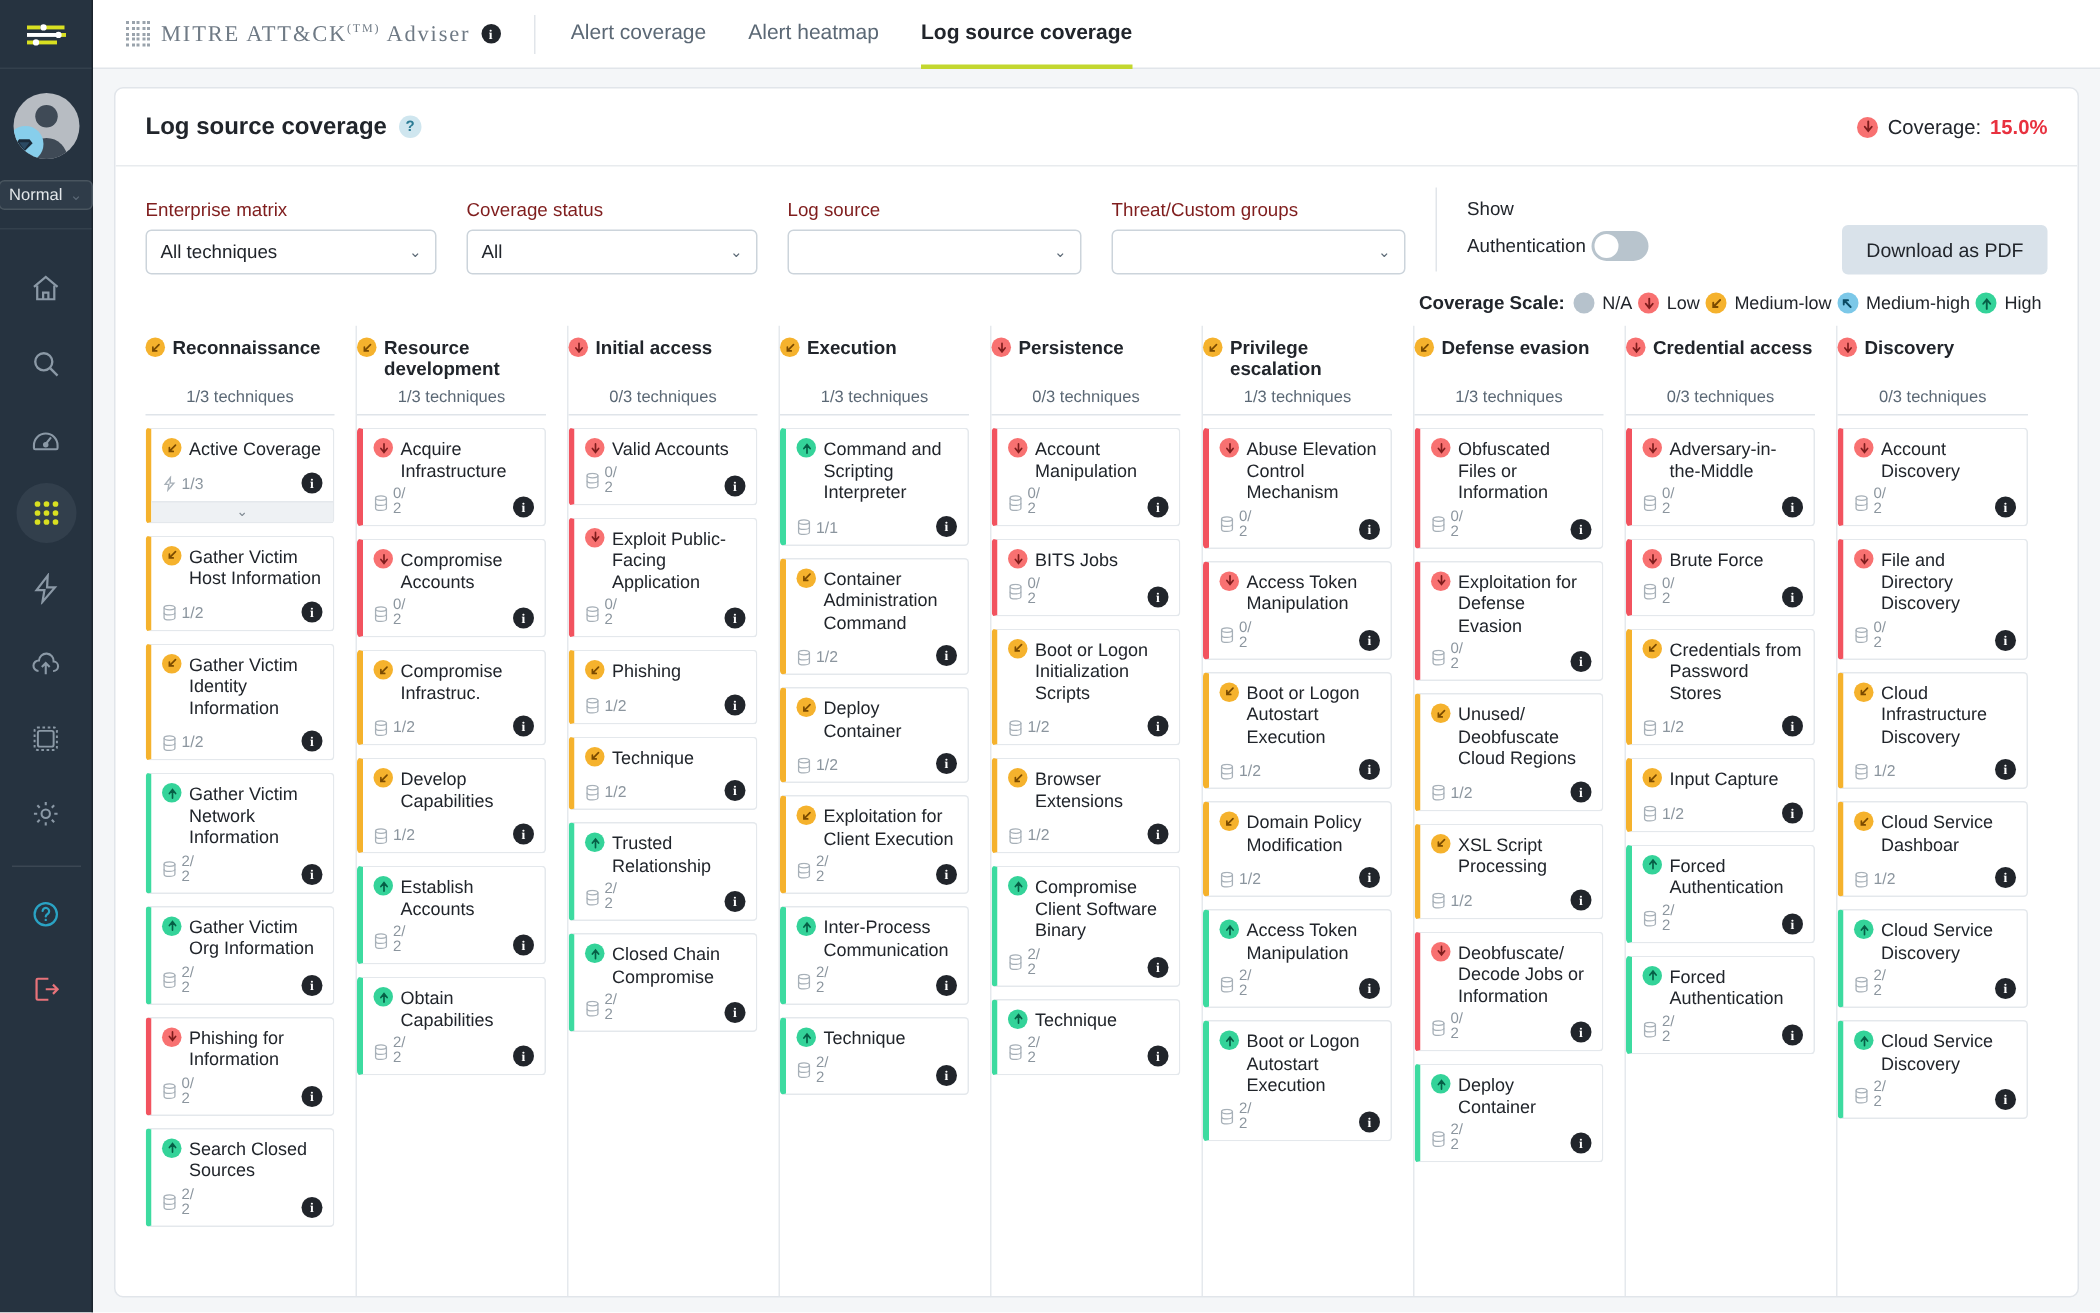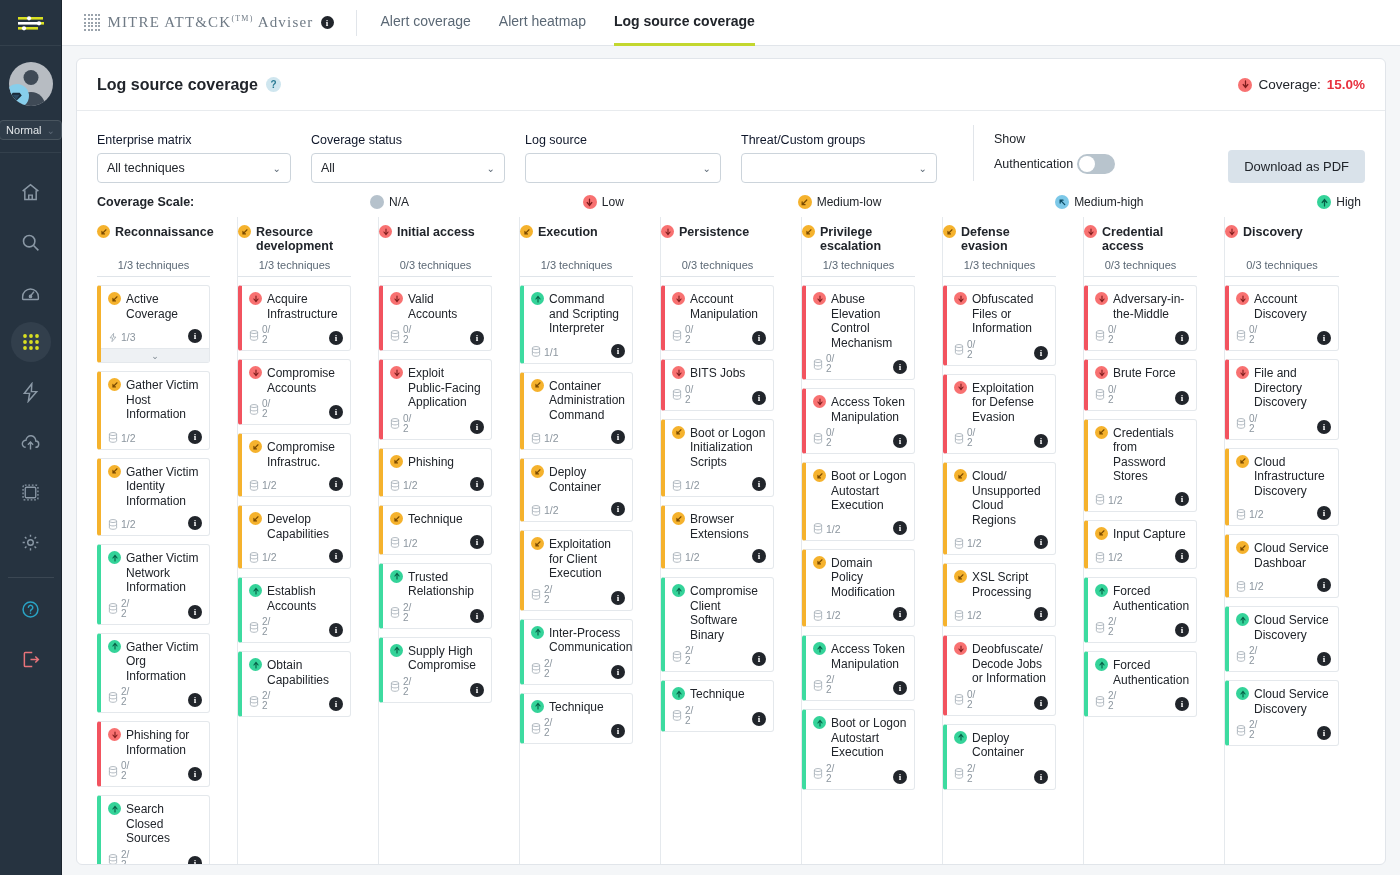--- a/index.html
+++ b/index.html
@@ -65,48 +65,48 @@
   .panel-head { height:52px; display:flex; align-items:center; justify-content:space-between;
                 padding:0 20px; border-bottom:1px solid #e8ebee; }
   .panel-title { font-size:16px; font-weight:bold; color:#21252b; display:flex; align-items:center; gap:8px;}
   .help-circ { width:15px; height:15px; border-radius:50%; background:#cfe6ef; color:#2a7b94;
                font-size:10px; display:inline-flex; align-items:center; justify-content:center; font-weight:bold;}
   .cov-right { display:flex; align-items:center; gap:6px; font-size:13.5px; color:#21252b; }
   .cov-val { color:#e8313f; font-weight:bold; }
 
   .filters { display:flex; align-items:flex-end; padding:14px 20px 10px 20px; gap:20px; }
   .field { display:flex; flex-direction:column; gap:6px; }
-  .field label { font-size:12.5px; color:#0f172a; }
+  .field label { font-size:12.5px; color:#7f1d1d; }
   .select { width:194px; height:30px; border:1px solid #ccd4db; border-radius:4px; background:#fff;
             display:flex; align-items:center; justify-content:space-between; padding:0 9px;
             font-size:12.5px; color:#21252b; }
   .select.w196 { width:196px; }
   .chev { color:#5b6875; font-size:10px; }
   .show-block { display:flex; flex-direction:column; gap:8px; border-left:1px solid #e1e5ea;
-                padding-left:20px; height:56px; justify-content:center; margin-bottom:2px;margin-left:16px;}
+                padding-left:20px; height:56px; justify-content:center; margin-bottom:2px;}
   .show-block .lbl { font-size:12.5px; }
   .toggle-row { display:flex; align-items:center; gap:4px; }
   .toggle { width:38px; height:20px; border-radius:10px; background:#b8c4cd; position:relative; }
   .toggle .knob { position:absolute; top:2px; left:2px; width:16px; height:16px; border-radius:50%; background:#fff;}
   .pdf-btn { margin-left:auto; background:#d9e2ea; border:none; border-radius:4px;
              padding:9px 16px; font-size:13px; color:#21252b; }
 
-  .scale-row { display:flex; align-items:center; justify-content:space-between; gap:14px;
+  .scale-row { display:flex; align-items:center; justify-content:flex-end; gap:4px;
                padding:2px 24px 8px 20px; font-size:12px; }
   .scale-lbl { font-weight:bold; font-size:12.5px; margin-right:2px; }
   .scale-item { display:flex; align-items:center; gap:5px; }
 
   
   .cdot { width:14px; height:14px; border-radius:50%; display:inline-flex;
           align-items:center; justify-content:center; flex:none; position:relative; }
   .cdot svg { display:block; }
 
   
   .matrix { flex:1; display:flex; padding:0 0 0 20px; overflow:hidden; border-top:0; }
-  .col { width:141px; min-width:141px; border-right:1px solid #e5e9ed; padding-right:17px;
+  .col { width:141px; min-width:141px; border-right:1px solid #e5e9ed; padding-right:4px;
          display:flex; flex-direction:column; }
   .col:last-child { border-right:none; }
   .col-inner { padding:8px 10px 0 0; display:flex; flex-direction:column; height:100%;}
   .col-head { min-height:52px; display:flex; flex-direction:column; }
   .col-title { display:flex; align-items:flex-start; gap:5px; font-size:12.5px; font-weight:bold;
                line-height:14px; color:#21252b; }
   .col-sub { font-size:11px; color:#5b6875; text-align:center; padding:3px 0 5px;
              border-bottom:1px solid #dfe4e9; margin-top:auto; }
   .cards { padding-top:8px; display:flex; flex-direction:column; gap:8px; overflow:hidden; }
 
@@ -844,21 +844,21 @@
                       <span class="info-badge">i</span>
                     </div>
                   </div>
                   <div class="card" style="border-left-color:#3ddba0">
                     <div class="card-title">
                       <span class="cdot" style="background:#34d399;width:13px;height:13px">
                         <svg width="8" height="8" viewBox="0 0 10 10">
                           <path d="M5 8.8v-6M2.4 5L5 1.8 7.6 5" stroke="#065f46" stroke-width="1.4" fill="none" stroke-linecap="round"></path>
                         </svg>
                       </span>
-                      <span>Supply High Compromise</span>
+                      <span>Closed Chain Compromise</span>
                     </div>
                     <div class="card-foot">
                       <span class="metric">
                         <svg width="10" height="11" viewBox="0 0 12 14" fill="none" stroke="#a7b0b8" stroke-width="1.1">
                           <ellipse cx="6" cy="2.6" rx="4.6" ry="1.9"></ellipse>
                           <path d="M1.4 2.6v8.6c0 1 2.1 1.9 4.6 1.9s4.6-.9 4.6-1.9V2.6"></path>
                           <path d="M1.4 6.9c0 1 2.1 1.9 4.6 1.9s4.6-.9 4.6-1.9"></path>
                         </svg>
                         <span class="frac2">
                           <span>2/</span>
@@ -1395,21 +1395,21 @@
                       <span class="info-badge">i</span>
                     </div>
                   </div>
                   <div class="card" style="border-left-color:#f5b22d">
                     <div class="card-title">
                       <span class="cdot" style="background:#f5b22d;width:13px;height:13px">
                         <svg width="8" height="8" viewBox="0 0 10 10">
                           <path d="M7.5 2.2L2.6 7.2M2.4 4.2v3.2h3.2" stroke="#7a4a00" stroke-width="1.4" fill="none" stroke-linecap="round"></path>
                         </svg>
                       </span>
-                      <span>Cloud/ Unsupported Cloud Regions</span>
+                      <span>Unused/ Deobfuscate Cloud Regions</span>
                     </div>
                     <div class="card-foot">
                       <span class="metric">
                         <svg width="10" height="11" viewBox="0 0 12 14" fill="none" stroke="#a7b0b8" stroke-width="1.1">
                           <ellipse cx="6" cy="2.6" rx="4.6" ry="1.9"></ellipse>
                           <path d="M1.4 2.6v8.6c0 1 2.1 1.9 4.6 1.9s4.6-.9 4.6-1.9V2.6"></path>
                           <path d="M1.4 6.9c0 1 2.1 1.9 4.6 1.9s4.6-.9 4.6-1.9"></path>
                         </svg>
                         <span>1/2</span>
                       </span>

